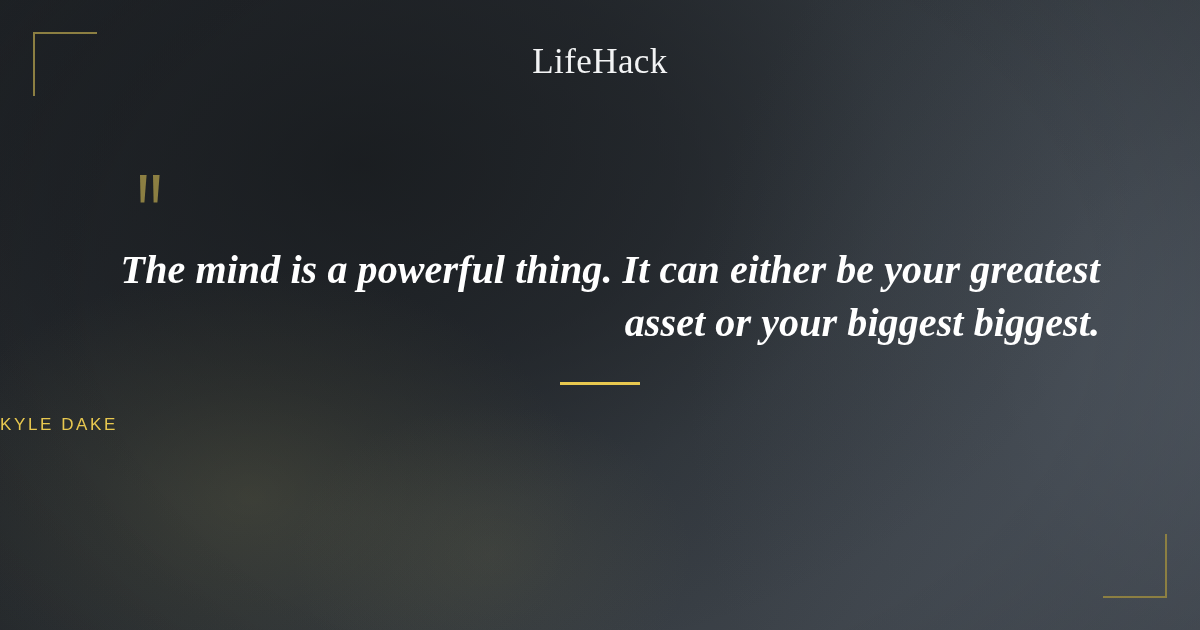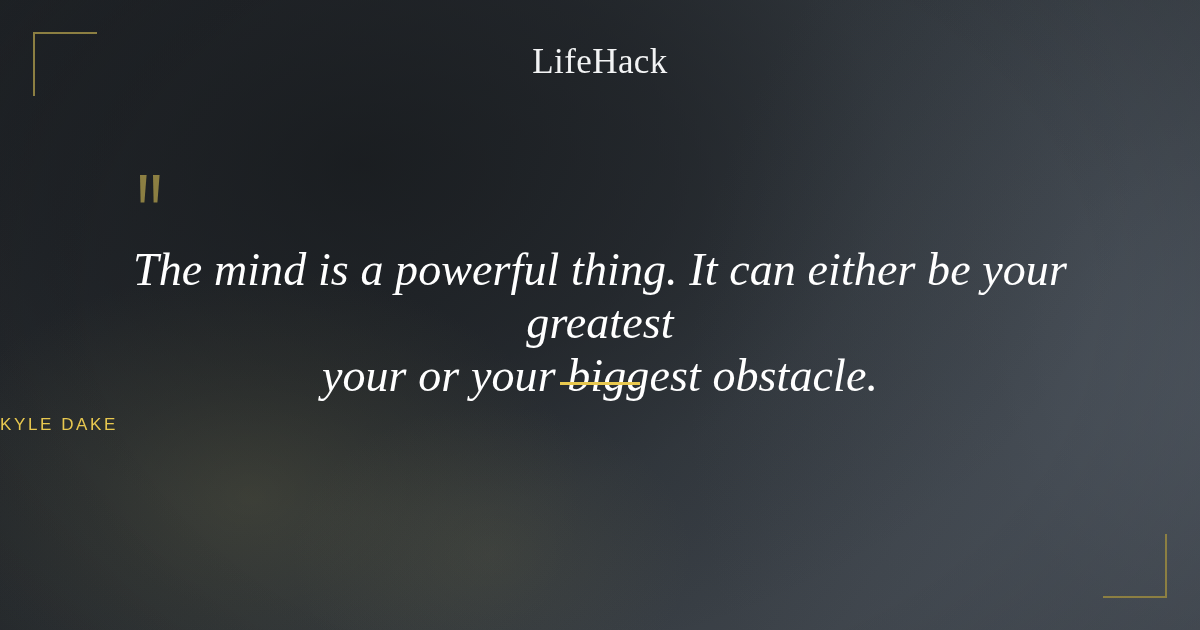--- a/index.html
+++ b/index.html
@@ -122,27 +122,28 @@
     width: 46px;
     height: 46px;
   }
 
   
   .quote-text {
     position: absolute;
     left: 100px;
     right: 100px;
     top: 243px;
-    text-align: center;
+    text-align: right;
     font-family: "Liberation Serif", "DejaVu Serif", serif;
     font-style: italic;
-    font-size: 46px;
+    font-size: 40px;
     line-height: 53px;
     color: #ffffff;
     letter-spacing: 0.1px;
+    font-weight: bold;
   }
 
   
   .divider {
     position: absolute;
     left: 50%;
     transform: translateX(-50%);
     top: 382px;
     width: 80px;
     height: 3px;
@@ -184,20 +185,20 @@
 
   <div class="quote-mark">
     <svg width="46" height="46" viewBox="0 0 46 46" aria-hidden="true">
       <path d="M9.0 3.0 L15.6 3.0 L13.4 30.5 L9.6 30.5 Z" fill="#8c7f42"></path>
       <path d="M22.0 3.0 L28.6 3.0 L26.4 30.5 L22.6 30.5 Z" fill="#8c7f42"></path>
     </svg>
   </div>
 
   <div class="quote-text">
     <div>The mind is a powerful thing. It can either be your greatest</div>
-    <div>your or your biggest obstacle.</div>
+    <div>asset or your biggest biggest.</div>
   </div>
 
   <div class="divider"></div>
 
   <div class="attribution">KYLE DAKE</div>
 
 </div>
 
 </body></html>

